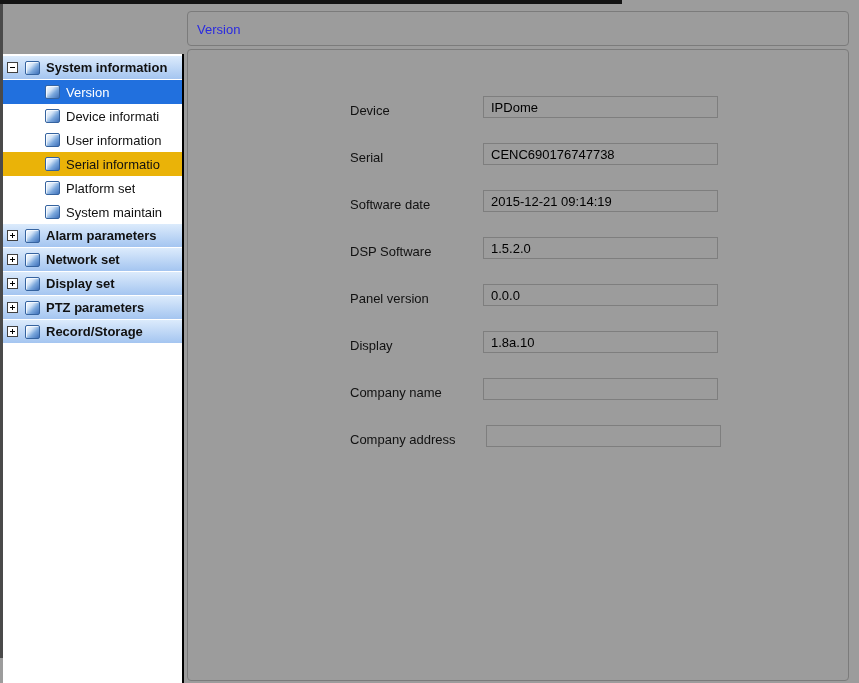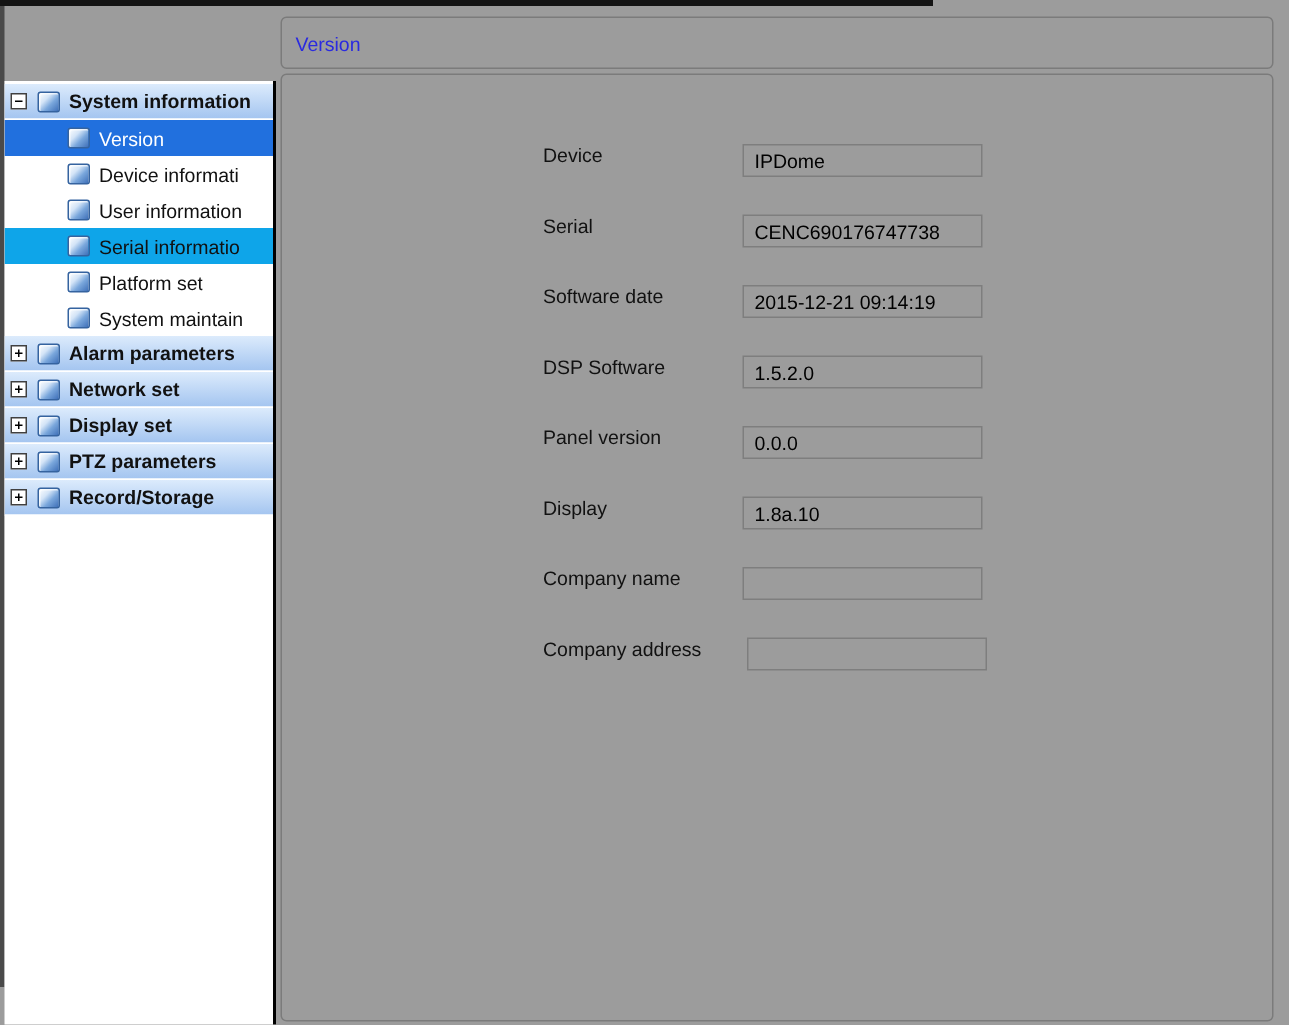--- a/index.html
+++ b/index.html
@@ -33,21 +33,21 @@
     display:flex; align-items:center;
     white-space:nowrap; overflow:hidden;
     cursor:default;
   }
   .tree-row.group {
     background:linear-gradient(#dcebfc, #a4c5f0);
     border-bottom:1px solid #ffffff;
     font-weight:bold;
   }
   .tree-row.selected { background:#2170de; color:#ffffff; }
-  .tree-row.hovered  { background:#0ea5e9; }
+  .tree-row.hovered  { background:#eab308; }
 
   .expander {
     flex:0 0 auto;
     width:11px; height:11px;
     margin-left:4px;
     background:#ffffff;
     border:1px solid #404040;
     position:relative;
   }
   .expander::before {
@@ -82,31 +82,30 @@
     font-size:13px;
   }
   .content-box {
     position:absolute; left:187px; top:49px;
     width:662px; height:632px;
     border:1px solid #7b7b7b;
     border-radius:4px;
   }
   .form { padding:46px 0 0 162px; }
   .form-row {
-    display:flex; align-items:flex-start;
+    display:flex; align-items:flex-end;
     height:22px;
     margin-bottom:25px;
-    margin-left:12px;
   }
   .f-label {
     flex:0 0 133px;
     color:#111111;
   }
   .f-input {
-    width:160px; height:22px;
+    width:235px; height:22px;
     background:transparent;
     border:1px solid #7e7e7e;
     border-radius:0;
     padding:0 7px;
     font-family:"Liberation Sans", sans-serif;
     font-size:13px;
     color:#000;
     outline:none;
   }
   .form-row.shifted .f-input { margin-left:3px; }

